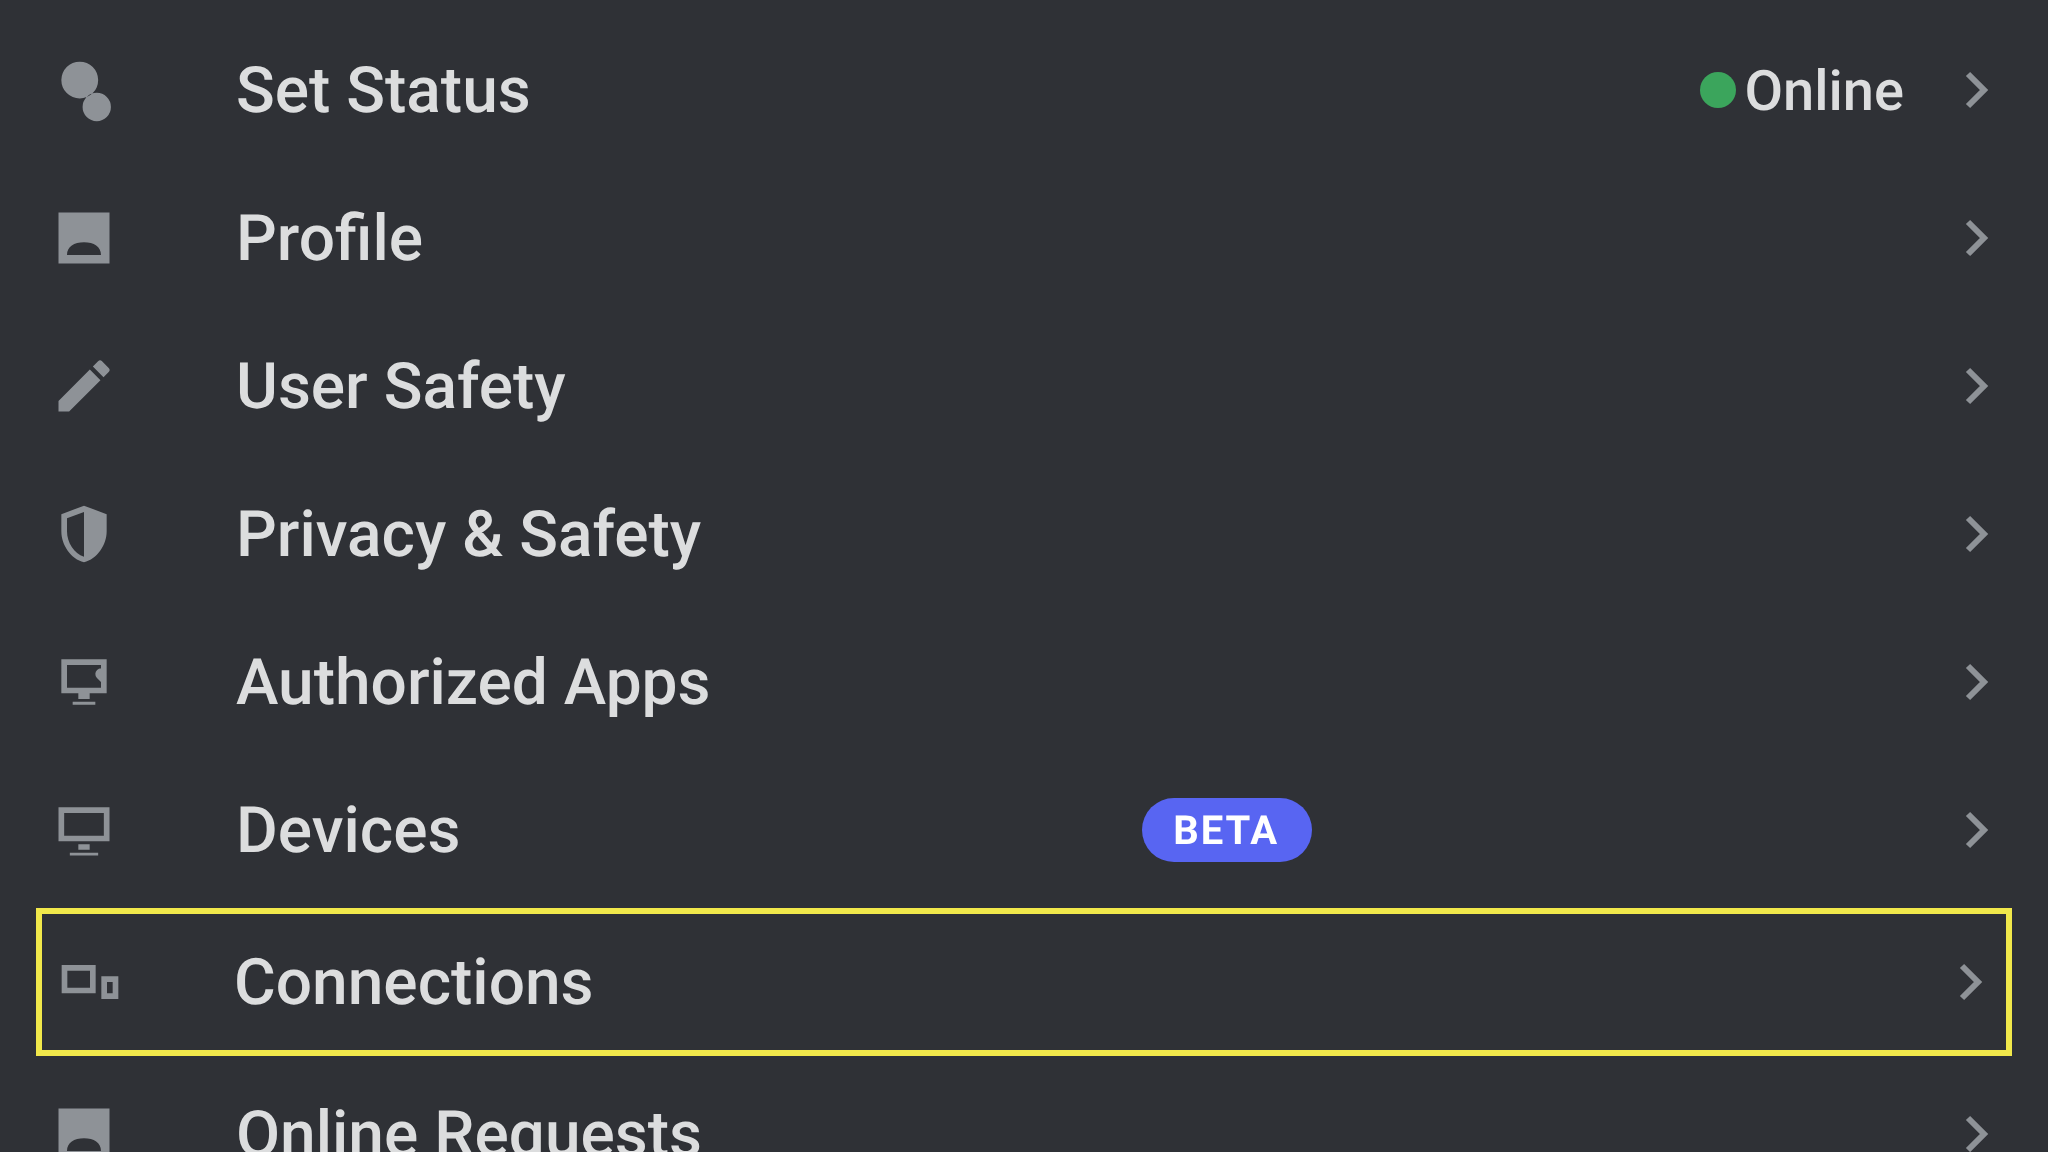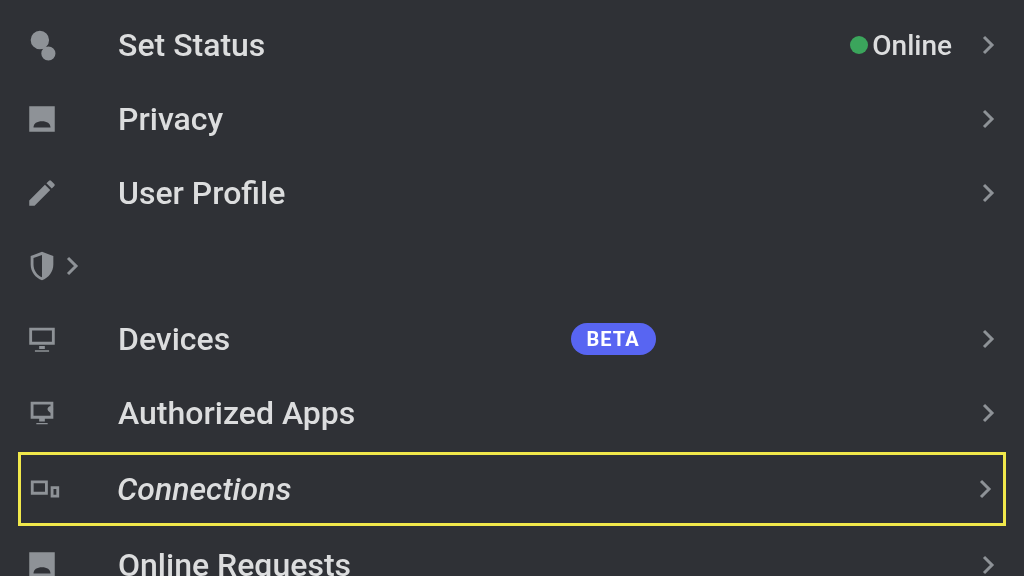--- a/index.html
+++ b/index.html
@@ -23,21 +23,20 @@
       display: flex;
       align-items: center;
       padding: 18px 24px;
       cursor: pointer;
       position: relative;
     }
     .settings-item.highlighted {
       border: 3px solid #f1e84b;
       margin: 2px 18px;
       padding: 15px 6px;
-      font-style: italic;
     }
     .item-icon {
       width: 36px;
       height: 36px;
       display: flex;
       align-items: center;
       justify-content: center;
       color: #8e9297;
       flex-shrink: 0;
     }
@@ -118,48 +117,63 @@
         </svg>
     </span>
   </div>
 
   <div class="settings-item">
     <span class="item-icon">
       <svg viewBox="0 0 24 24">
           <path d="M3 3h18v18H3V3zm9 3a3 3 0 1 1 0 6 3 3 0 0 1 0-6zm-6 12h12c0-3-2.5-4.5-6-4.5S6 15 6 18z"></path>
         </svg>
     </span>
-    <span class="item-label">Privacy</span>
+    <span class="item-label">Profile</span>
     <span class="chevron">
       <svg viewBox="0 0 24 24">
           <polyline points="8 4 16 12 8 20"></polyline>
         </svg>
     </span>
   </div>
 
   <div class="settings-item">
     <span class="item-icon">
       <svg viewBox="0 0 24 24">
           <path d="M3 17.25V21h3.75L17.81 9.94l-3.75-3.75L3 17.25zM20.71 7.04a1 1 0 0 0 0-1.41l-2.34-2.34a1 1 0 0 0-1.41 0l-1.83 1.83 3.75 3.75 1.83-1.83z"></path>
         </svg>
     </span>
-    <span class="item-label">User Profile</span>
+    <span class="item-label">User Safety</span>
     <span class="chevron">
       <svg viewBox="0 0 24 24">
           <polyline points="8 4 16 12 8 20"></polyline>
         </svg>
     </span>
   </div>
 
   <div class="settings-item">
     <span class="item-icon">
       <svg viewBox="0 0 24 24">
           <path d="M12 2L4 5v6c0 5 3.4 9.7 8 11 4.6-1.3 8-6 8-11V5l-8-3zm0 2.2V20c-3.5-1.2-6-5-6-9V6.4l6-2.2z"></path>
         </svg>
     </span>
+    <span class="item-label">Privacy &amp; Safety</span>
+    <span class="chevron">
+      <svg viewBox="0 0 24 24">
+          <polyline points="8 4 16 12 8 20"></polyline>
+        </svg>
+    </span>
+  </div>
+
+  <div class="settings-item">
+    <span class="item-icon">
+      <svg viewBox="0 0 24 24">
+          <path d="M4 4h16v12H4V4zm2 2v8h12V6H6zm4 10h4v2h-4v-2zm-2 3h8v1H8v-1zm8.5-8.5a2 2 0 1 1 3 0l-1.5 1.5-1.5-1.5z"></path>
+        </svg>
+    </span>
+    <span class="item-label">Authorized Apps</span>
     <span class="chevron">
       <svg viewBox="0 0 24 24">
           <polyline points="8 4 16 12 8 20"></polyline>
         </svg>
     </span>
   </div>
 
   <div class="settings-item">
     <span class="item-icon">
       <svg viewBox="0 0 24 24">
@@ -169,34 +183,20 @@
     <span class="item-label">Devices</span>
     <span class="item-badge">BETA</span>
     <span style="flex-grow:1"></span>
     <span class="chevron">
       <svg viewBox="0 0 24 24">
           <polyline points="8 4 16 12 8 20"></polyline>
         </svg>
     </span>
   </div>
 
-  <div class="settings-item">
-    <span class="item-icon">
-      <svg viewBox="0 0 24 24">
-          <path d="M4 4h16v12H4V4zm2 2v8h12V6H6zm4 10h4v2h-4v-2zm-2 3h8v1H8v-1zm8.5-8.5a2 2 0 1 1 3 0l-1.5 1.5-1.5-1.5z"></path>
-        </svg>
-    </span>
-    <span class="item-label">Authorized Apps</span>
-    <span class="chevron">
-      <svg viewBox="0 0 24 24">
-          <polyline points="8 4 16 12 8 20"></polyline>
-        </svg>
-    </span>
-  </div>
-
   <div class="settings-item highlighted">
     <span class="item-icon">
       <svg viewBox="0 0 24 24">
           <path d="M2 6h12v10H2V6zm2 2v6h8V8H4zm12 2h6v8h-6v-8zm2 2v4h2v-4h-2z"></path>
         </svg>
     </span>
     <span class="item-label">Connections</span>
     <span class="chevron">
       <svg viewBox="0 0 24 24">
           <polyline points="8 4 16 12 8 20"></polyline>

